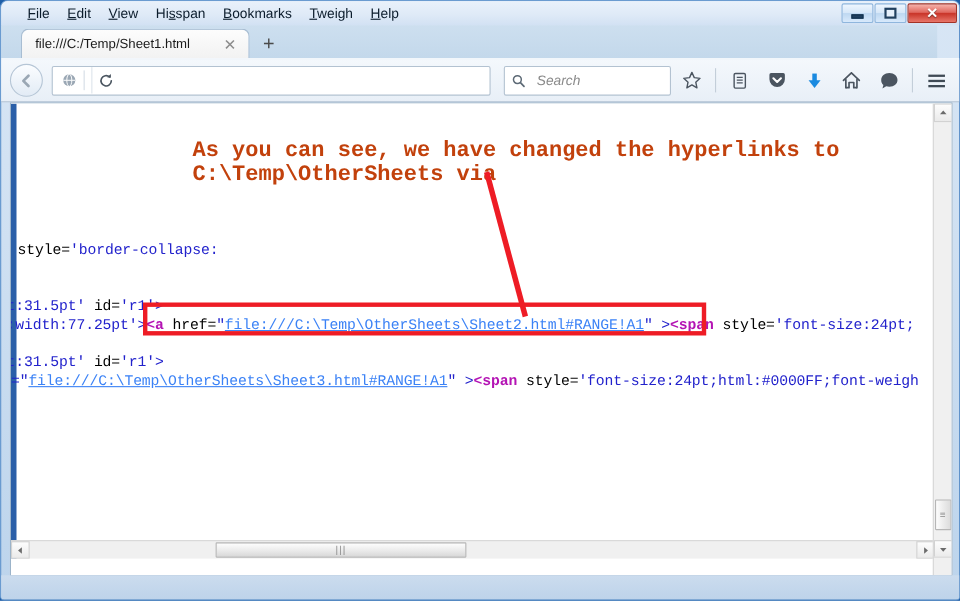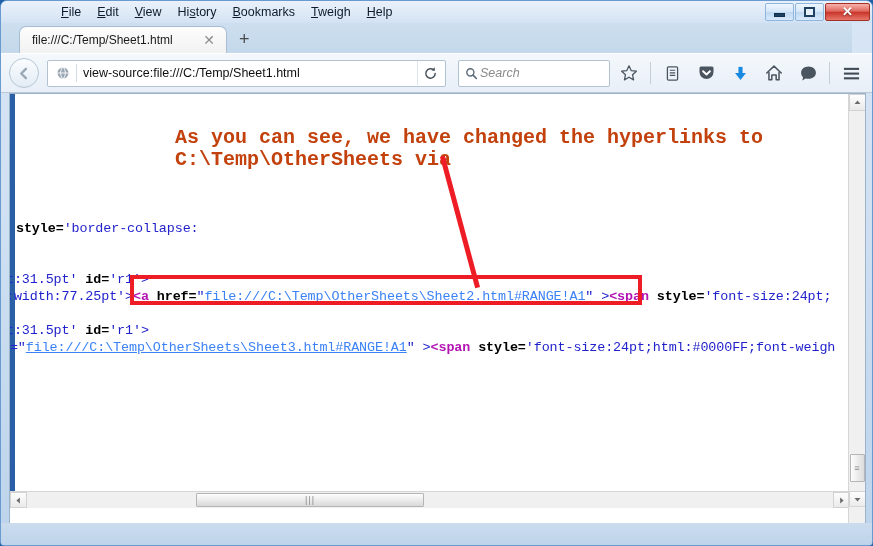--- a/index.html
+++ b/index.html
@@ -64,21 +64,20 @@
   }
 
   
   .menubar {
     position: absolute; left: 0; top: 1px;
     height: 20px;
     display: flex; align-items: center;
     padding-left: 16px;
     font-size: 12.5px;
     color: #0b1c2c;
-    margin-left: 36px;
   }
   .menu-item {
     padding: 2px 8px;
     cursor: default;
     white-space: nowrap;
   }
   .menu-item u { text-decoration: underline; }
 
   
   .tabstrip {
@@ -154,21 +153,21 @@
     width: 152px; height: 27px;
     background: #ffffff;
     border: 1px solid #b3c2d1;
     border-radius: 2px;
     display: flex; align-items: center;
     padding: 0 6px;
     margin-left: 8px;
   }
   .search-ph {
     font-size: 12.5px; color: #8a8a8a; font-style: italic;
-    margin-left: 2px;
+    margin-left: 10px;
   }
   .toolbtn {
     width: 30px; height: 30px;
     display: flex; align-items: center; justify-content: center;
     cursor: pointer;
   }
   .tool-sep { width: 1px; height: 22px; background: #c3ced9; margin: 0 2px; }
 
   
   .content {
@@ -186,21 +185,21 @@
   }
   .code {
     position: absolute;
     font-family: "Liberation Mono", "DejaVu Sans Mono", monospace;
     font-size: 13.4px;
     line-height: 17px;
     white-space: pre;
     letter-spacing: -0.1px;
   }
   .c-tag  { color: #b414b4; font-weight: bold; }
-  .c-attr { color: #000000; font-weight: bold; }
+  .c-attr { color: #000000; font-weight: normal; }
   .c-val  { color: #2222cc; text-align: right; }
   .c-link { color: #3b82f6; text-decoration: underline; }
 
   
   .gutter {
     position: absolute; left: 0; top: 0; width: 5px; height: 414px;
     background: #2a5fa8;
   }
 
   
@@ -289,21 +288,21 @@
         <span class="glyph"></span>
       </div>
       <div class="winbtn close">✕</div>
     </div>
   </div>
 
   <div class="menubar">
     <div class="menu-item"><u>F</u><span>ile</span></div>
     <div class="menu-item"><u>E</u><span>dit</span></div>
     <div class="menu-item"><u>V</u><span>iew</span></div>
-    <div class="menu-item"><span>Hi</span><u>s</u><span>tory</span></div>
+    <div class="menu-item"><span>Hi</span><u>s</u><span>span</span></div>
     <div class="menu-item"><u>B</u><span>ookmarks</span></div>
     <div class="menu-item"><u>T</u><span>weigh</span></div>
     <div class="menu-item"><u>H</u><span>elp</span></div>
   </div>
 
   <div class="tabstrip">
     <div class="tab">
       <span class="tab-title">file:///C:/Temp/Sheet1.html</span>
       <span class="tab-close">✕</span>
     </div>
@@ -320,21 +319,20 @@
 
     <div class="urlbar">
       <span class="url-favicon">
         <svg width="14" height="14" viewBox="0 0 16 16">
           <circle cx="8" cy="8" r="6.3" fill="#9aa7b4"></circle>
           <ellipse cx="8" cy="8" rx="2.6" ry="6.3" fill="none" stroke="#ffffff" stroke-width="1"></ellipse>
           <line x1="1.7" y1="8" x2="14.3" y2="8" stroke="#ffffff" stroke-width="1"></line>
         </svg>
       </span>
       <span class="url-sep"></span>
-      <span class="url-text" title="view-source:file:///C:/Temp/Sheet1.html">view-source:file:///C:/Temp/Sheet1.html</span>
       <span class="url-reload">
         <svg width="15" height="15" viewBox="0 0 16 16">
           <path d="M13 8 A5 5 0 1 1 11.3 4.2" stroke="#4a5560" stroke-width="1.6" fill="none" stroke-linecap="round"></path>
           <path d="M12.6 1.3 L12.6 5 L8.9 4.6 Z" fill="#4a5560"></path>
         </svg>
       </span>
     </div>
 
     <div class="searchbar">
       <svg width="13" height="13" viewBox="0 0 16 16">

